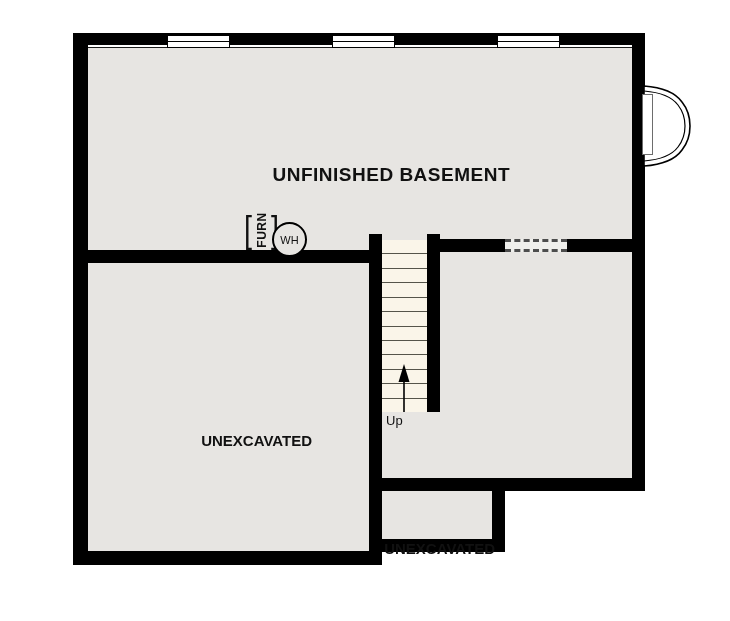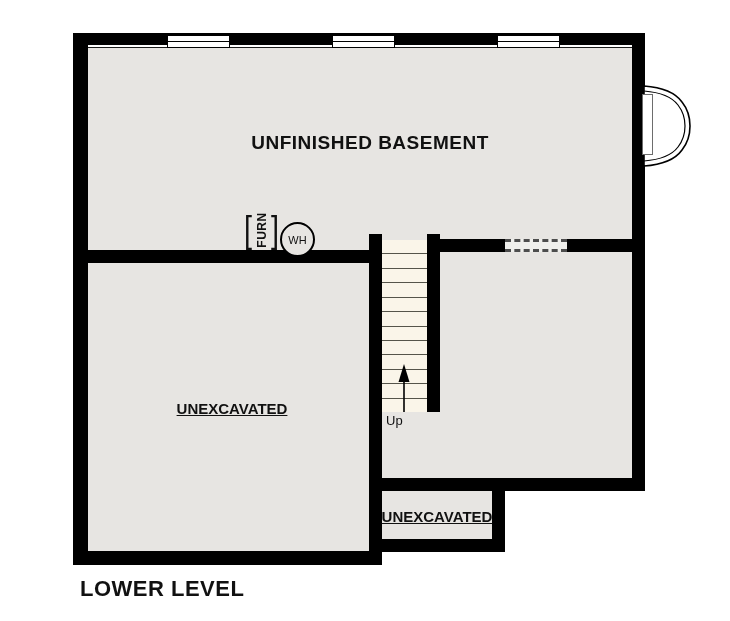--- a/index.html
+++ b/index.html
@@ -27,23 +27,23 @@
   .window{background:#ffffff;border:1px solid #000;z-index:4;}
   .window .pane{position:absolute;left:0;right:0;top:45%;height:1px;background:#000;}
   .innerface-gap{background:#ffffff;z-index:4;}
   .innerface-line{background:#1a1a1a;z-index:4;}
   
   .dashed-opening{
     background:#efefec;z-index:4;box-sizing:border-box;
     border-top:3px dashed #4d4d4d;border-bottom:3px dashed #4d4d4d;
   }
   
-  .room-label{z-index:5;font-weight:bold;text-align:center;letter-spacing:.5px;}
+  .room-label{z-index:5;font-weight:bold;text-align:right;letter-spacing:.5px;margin-top:32px;}
   .label-lg{font-size:19px;}
-  .label-md{font-size:15px;letter-spacing:0;text-decoration:underline;}
+  .label-md{font-size:15px;letter-spacing:0;}
   .plan-title{z-index:5;font-weight:bold;font-size:22px;letter-spacing:.5px;}
   .up-label{z-index:5;font-size:13px;}
   
   .furnace{z-index:5;display:flex;align-items:center;height:40px;}
   .furnace .bracket{font-size:36px;font-weight:400;line-height:36px;transform:scaleX(.8);}
   .furnace .rot-box{position:relative;width:17px;height:40px;}
   .furnace .rot-text{
     position:absolute;left:50%;top:50%;transform:translate(-50%,-50%) rotate(-90deg);
     font-size:12px;font-weight:bold;letter-spacing:.5px;white-space:nowrap;
   }
@@ -119,23 +119,22 @@
   </svg>
   <div class="abs z4" style="left:642px;top:94px;width:9px;height:59px;background:#fff;border:1px solid #6d6d6d;"></div>
 
   <div class="abs furnace" style="left:243px;top:210px;">
     <span class="bracket">[</span>
     <span class="rot-box">
       <span class="rot-text">FURN</span>
     </span>
     <span class="bracket">]</span>
   </div>
-  <div class="abs wh" style="left:280px;top:222px;">
+  <div class="abs wh" style="left:272px;top:222px;">
     <span>WH</span>
   </div>
 
   <div class="abs room-label label-lg" style="left:230px;top:132px;width:280px;">UNFINISHED BASEMENT</div>
   <div class="abs room-label label-md" style="left:152px;top:400px;width:160px;">UNEXCAVATED</div>
   <div class="abs room-label label-md" style="left:379px;top:508px;width:116px;">UNEXCAVATED</div>
 
-  <div class="abs plan-title" style="left:80px;top:576px;">LOWER LEVEL</div>
 
 </div>
 
 </body></html>

